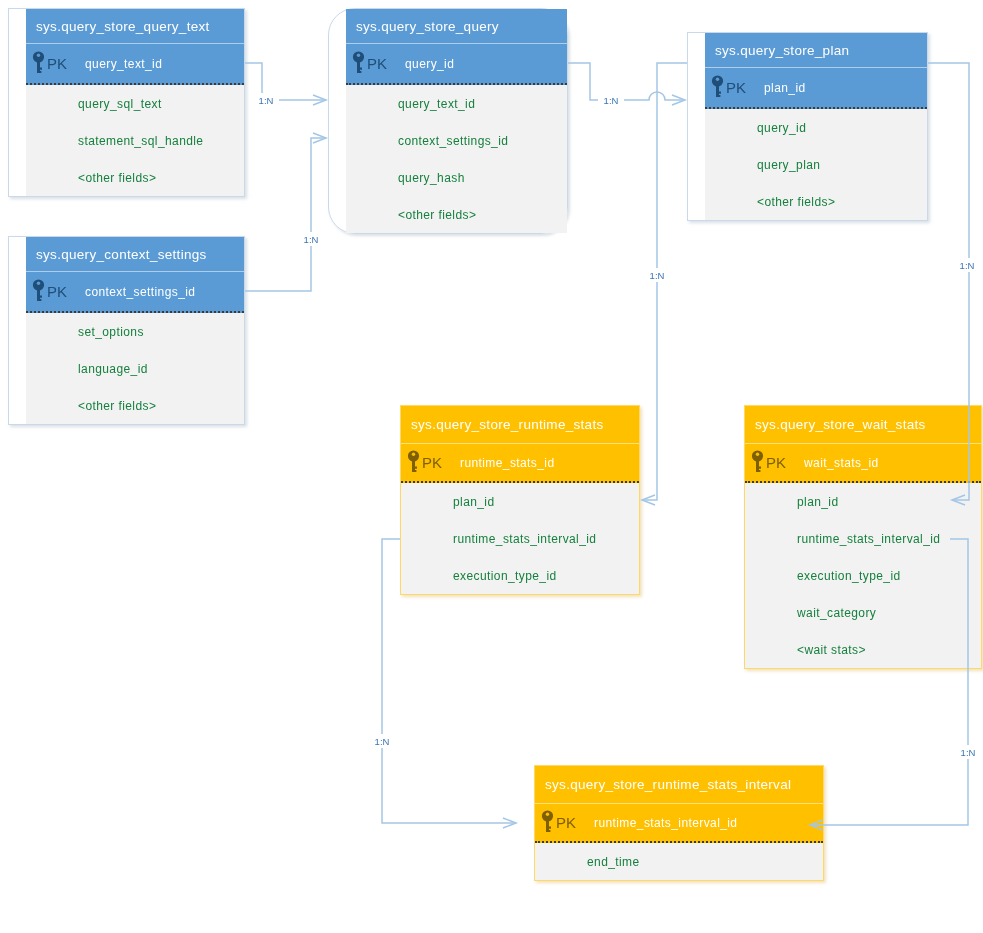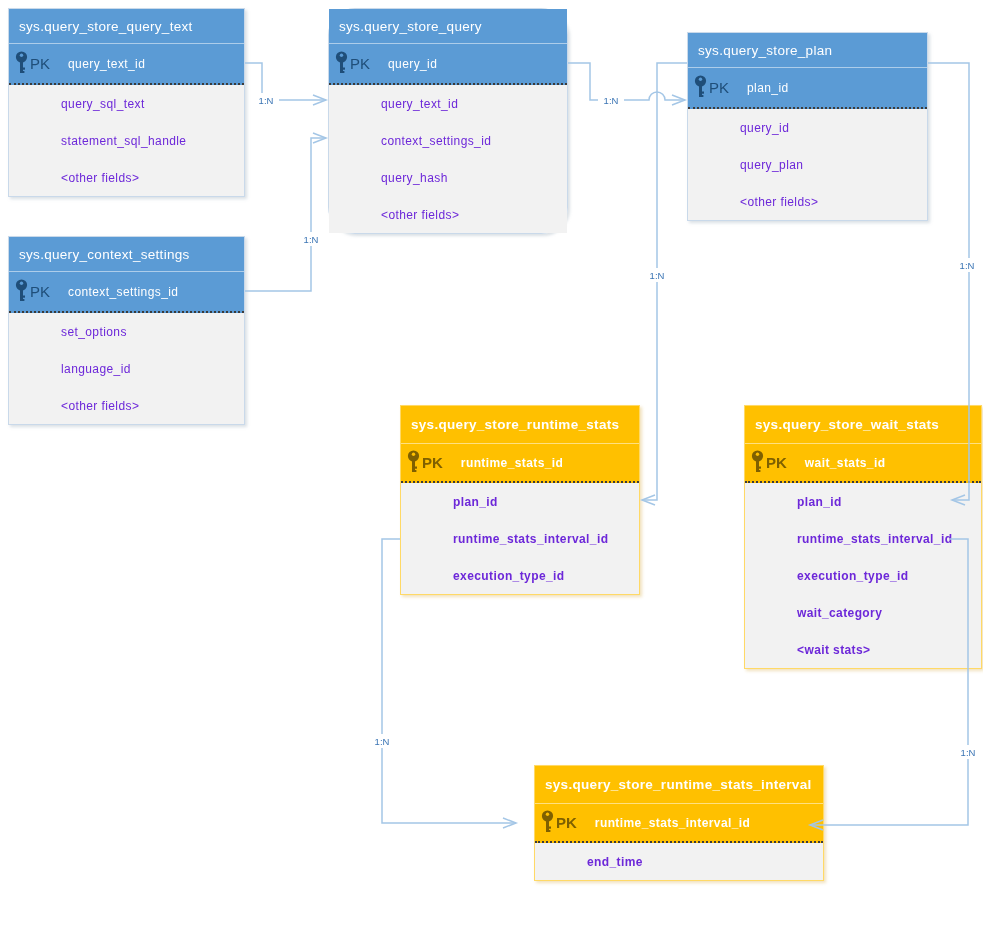--- a/index.html
+++ b/index.html
@@ -11,23 +11,23 @@
     font-family:"Liberation Sans","DejaVu Sans",sans-serif;
     overflow:hidden;
   }
   .entity{
     position:absolute;
     box-sizing:border-box;
     border:1px solid transparent;
     z-index:1;
   }
   .entity.blue{ --dark:#1F4E79; --head:#5B9BD5; border-color:#c9d9ea;
-    box-shadow:2px 2px 3px rgba(150,165,180,0.35);}
+    box-shadow:2px 2px 3px rgba(150,165,180,0.35);padding-left:17px;}
   .entity.orange{ --dark:#7F6000; --head:#FFC000; border-color:#ffd966;
-    box-shadow:2px 2px 3px rgba(225,190,110,0.45);font-weight:bold;}
+    box-shadow:2px 2px 3px rgba(225,190,110,0.45);}
   .ent-header{
     background:var(--head);
     color:#ffffff;
     display:flex;align-items:center;
     padding-left:10px;
     font-size:13.5px;letter-spacing:0.3px;
     border-bottom:1px solid rgba(255,255,255,0.5);
     box-sizing:border-box;
   }
   .blue .ent-header{height:35px;}
@@ -52,21 +52,21 @@
     margin-left:18px;
   }
   .key-icon{display:inline-flex;flex:0 0 auto;}
   .entity .k-dark{fill:var(--dark);}
   .entity .k-hole{fill:var(--head);}
   .ent-body{background:#F2F2F2;}
   .field-row{
     height:37px;
     display:flex;align-items:center;
     padding-left:52px;
-    color:#6d28d9;
+    color:#15803d;
     font-size:12px;letter-spacing:0.4px;
     box-sizing:border-box;
   }
   #wires{
     position:absolute;left:0;top:0;z-index:2;
     pointer-events:none;
   }
   .rel-line{fill:none;stroke:#A4C6E6;stroke-width:1.5;}
   .rel-arrow{fill:none;stroke:#A4C6E6;stroke-width:1.5;}
   .rel-label-bg{fill:#ffffff;}

